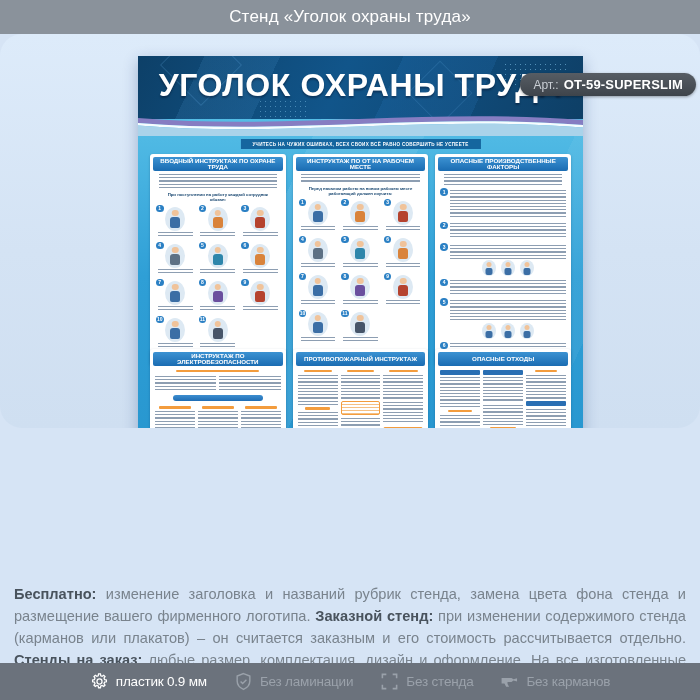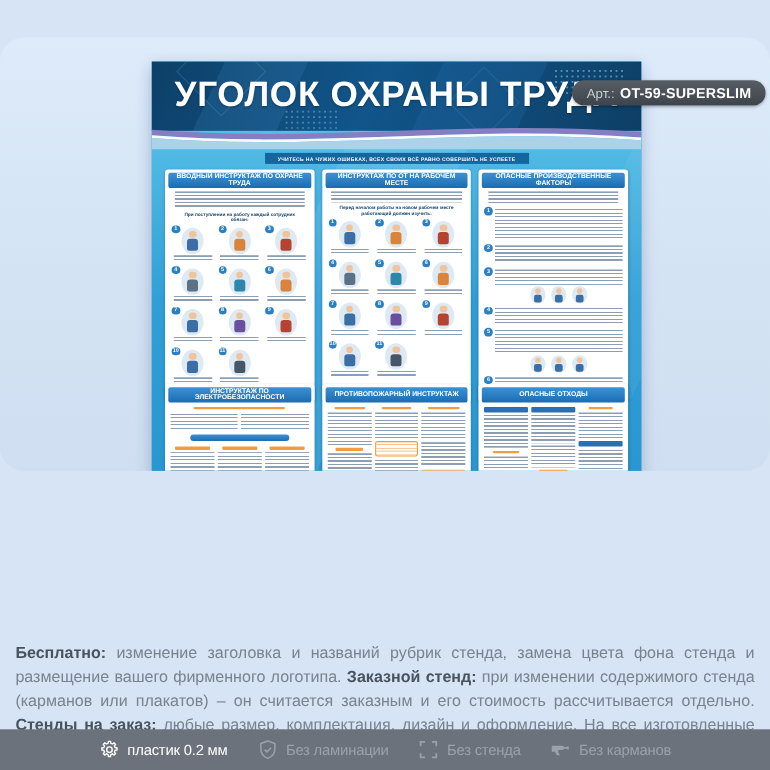--- a/index.html
+++ b/index.html
@@ -99,20 +99,23 @@
   .fitem{display:flex;align-items:center;gap:7px;color:#fff;font-size:13.5px;letter-spacing:-.2px;}
   .fitem.muted{color:#9aa1aa;}
   .ficon{display:flex;align-items:center;}
   .ficon svg{width:19px;height:19px;display:block;}
 </style>
 </head>
 <body>
 
 <div class="stage">
 
+  <div class="topbar">
+    <span>Стенд «Уголок охраны труда»</span>
+  </div>
 
   <div class="main">
 
     <div class="poster">
       <div class="phead">
         <div class="dec-stripe"></div>
         <div class="dec-sq"></div>
         <div class="dec-sq2"></div>
         <div class="dec-dots"></div>
         <div class="dec-dots2"></div>
@@ -577,21 +580,21 @@
   <div class="desc" id="description"><span class="b">Бесплатно: </span><span>изменение заголовка и названий рубрик стенда, замена цвета фона стенда и размещение вашего фирменного логотипа. </span><span class="b">Заказной стенд: </span><span>при изменении содержимого стенда (карманов или плакатов) – он считается заказным и его стоимость рассчитывается отдельно. </span><span class="b">Стенды на заказ: </span><span>любые размер, комплектация, дизайн и оформление. На все изготовленные стенды даем 2 года гарантии. Выгодно, эстетично и надежно!</span></div>
 
   <div class="foot" id="footer">
       <div class="fitem">
         <span class="ficon">
           <svg viewBox="0 0 24 24" fill="none" stroke="currentColor" stroke-width="1.6">
             <path d="M10.8 2.5h2.4l.4 2.2 1.8.8 1.9-1.3 1.7 1.7-1.3 1.9.8 1.8 2.2.4v2.4l-2.2.4-.8 1.8 1.3 1.9-1.7 1.7-1.9-1.3-1.8.8-.4 2.2h-2.4l-.4-2.2-1.8-.8-1.9 1.3-1.7-1.7 1.3-1.9-.8-1.8-2.2-.4v-2.4l2.2-.4.8-1.8-1.3-1.9 1.7-1.7 1.9 1.3 1.8-.8z"></path>
             <circle cx="12" cy="12" r="3.2"></circle>
           </svg>
         </span>
-        <span>пластик 0.2 мм</span>
+        <span>пластик 0.9 мм</span>
       </div>
       <div class="fitem muted">
         <span class="ficon">
           <svg viewBox="0 0 24 24" fill="none" stroke="currentColor" stroke-width="1.8">
             <path d="M12 2l8 3v6.5c0 4.8-3.4 8.6-8 10.5-4.6-1.9-8-5.7-8-10.5V5z"></path>
             <path d="M8.3 12l2.6 2.6 4.8-4.8"></path>
           </svg>
         </span>
         <span>Без ламинации</span>
       </div>

